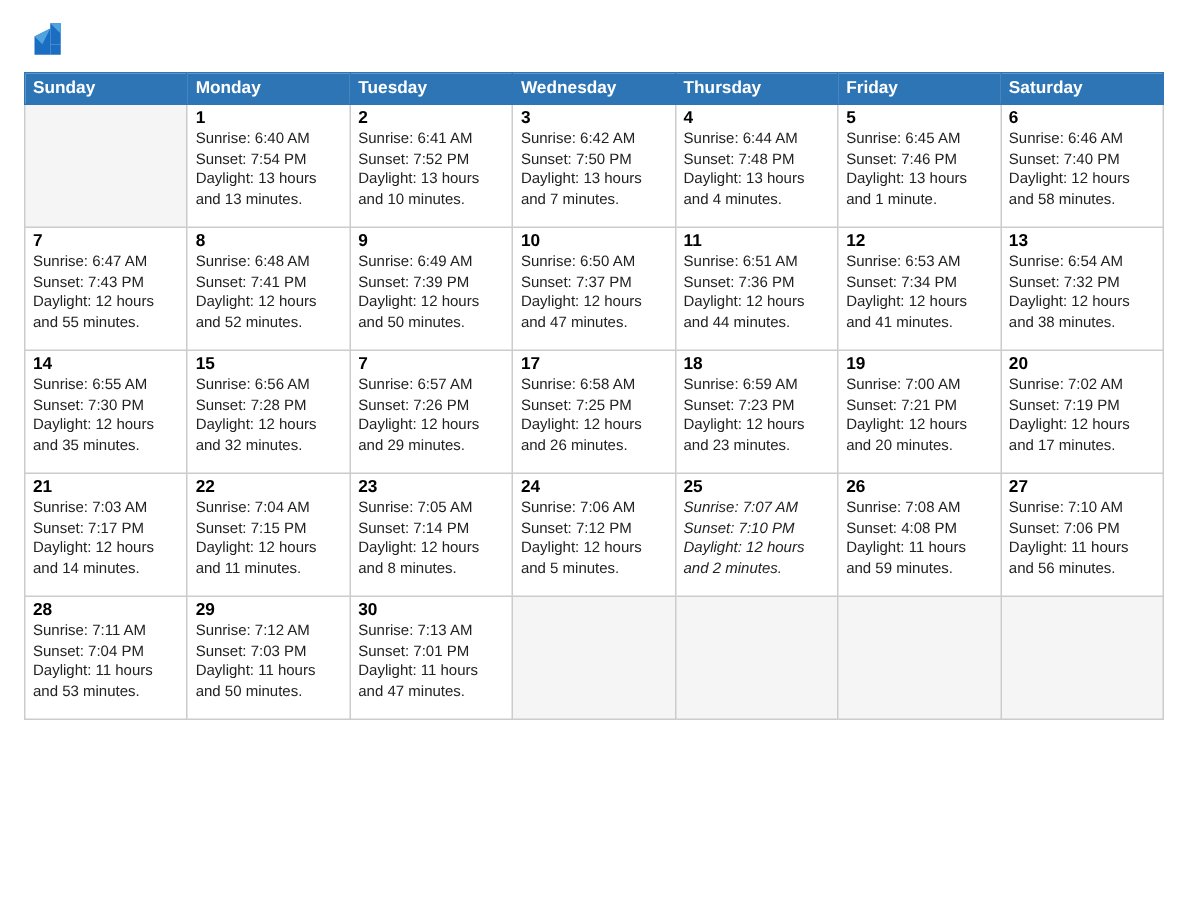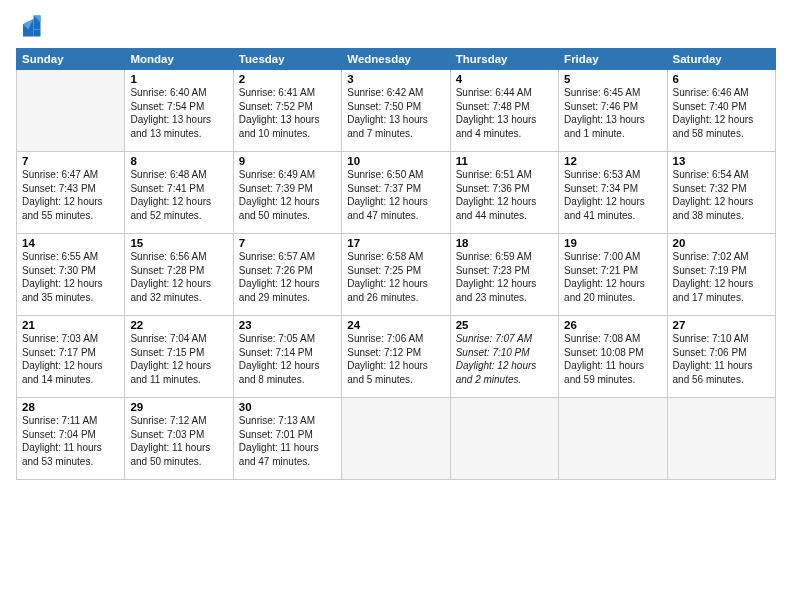--- a/index.html
+++ b/index.html
@@ -310,21 +310,21 @@
           <td>
             <span class="day-num">25</span>
             <div class="day-info" style="white-space: pre-line; font-style: italic;">Sunrise: 7:07 AM
 Sunset: 7:10 PM
 Daylight: 12 hours
 and 2 minutes.</div>
           </td>
           <td>
             <span class="day-num">26</span>
             <div class="day-info" style="white-space: pre-line;">Sunrise: 7:08 AM
-Sunset: 10:08 PM
+Sunset: 4:08 PM
 Daylight: 11 hours
 and 59 minutes.</div>
           </td>
           <td>
             <span class="day-num">27</span>
             <div class="day-info" style="white-space: pre-line;">Sunrise: 7:10 AM
 Sunset: 7:06 PM
 Daylight: 11 hours
 and 56 minutes.</div>
           </td>

